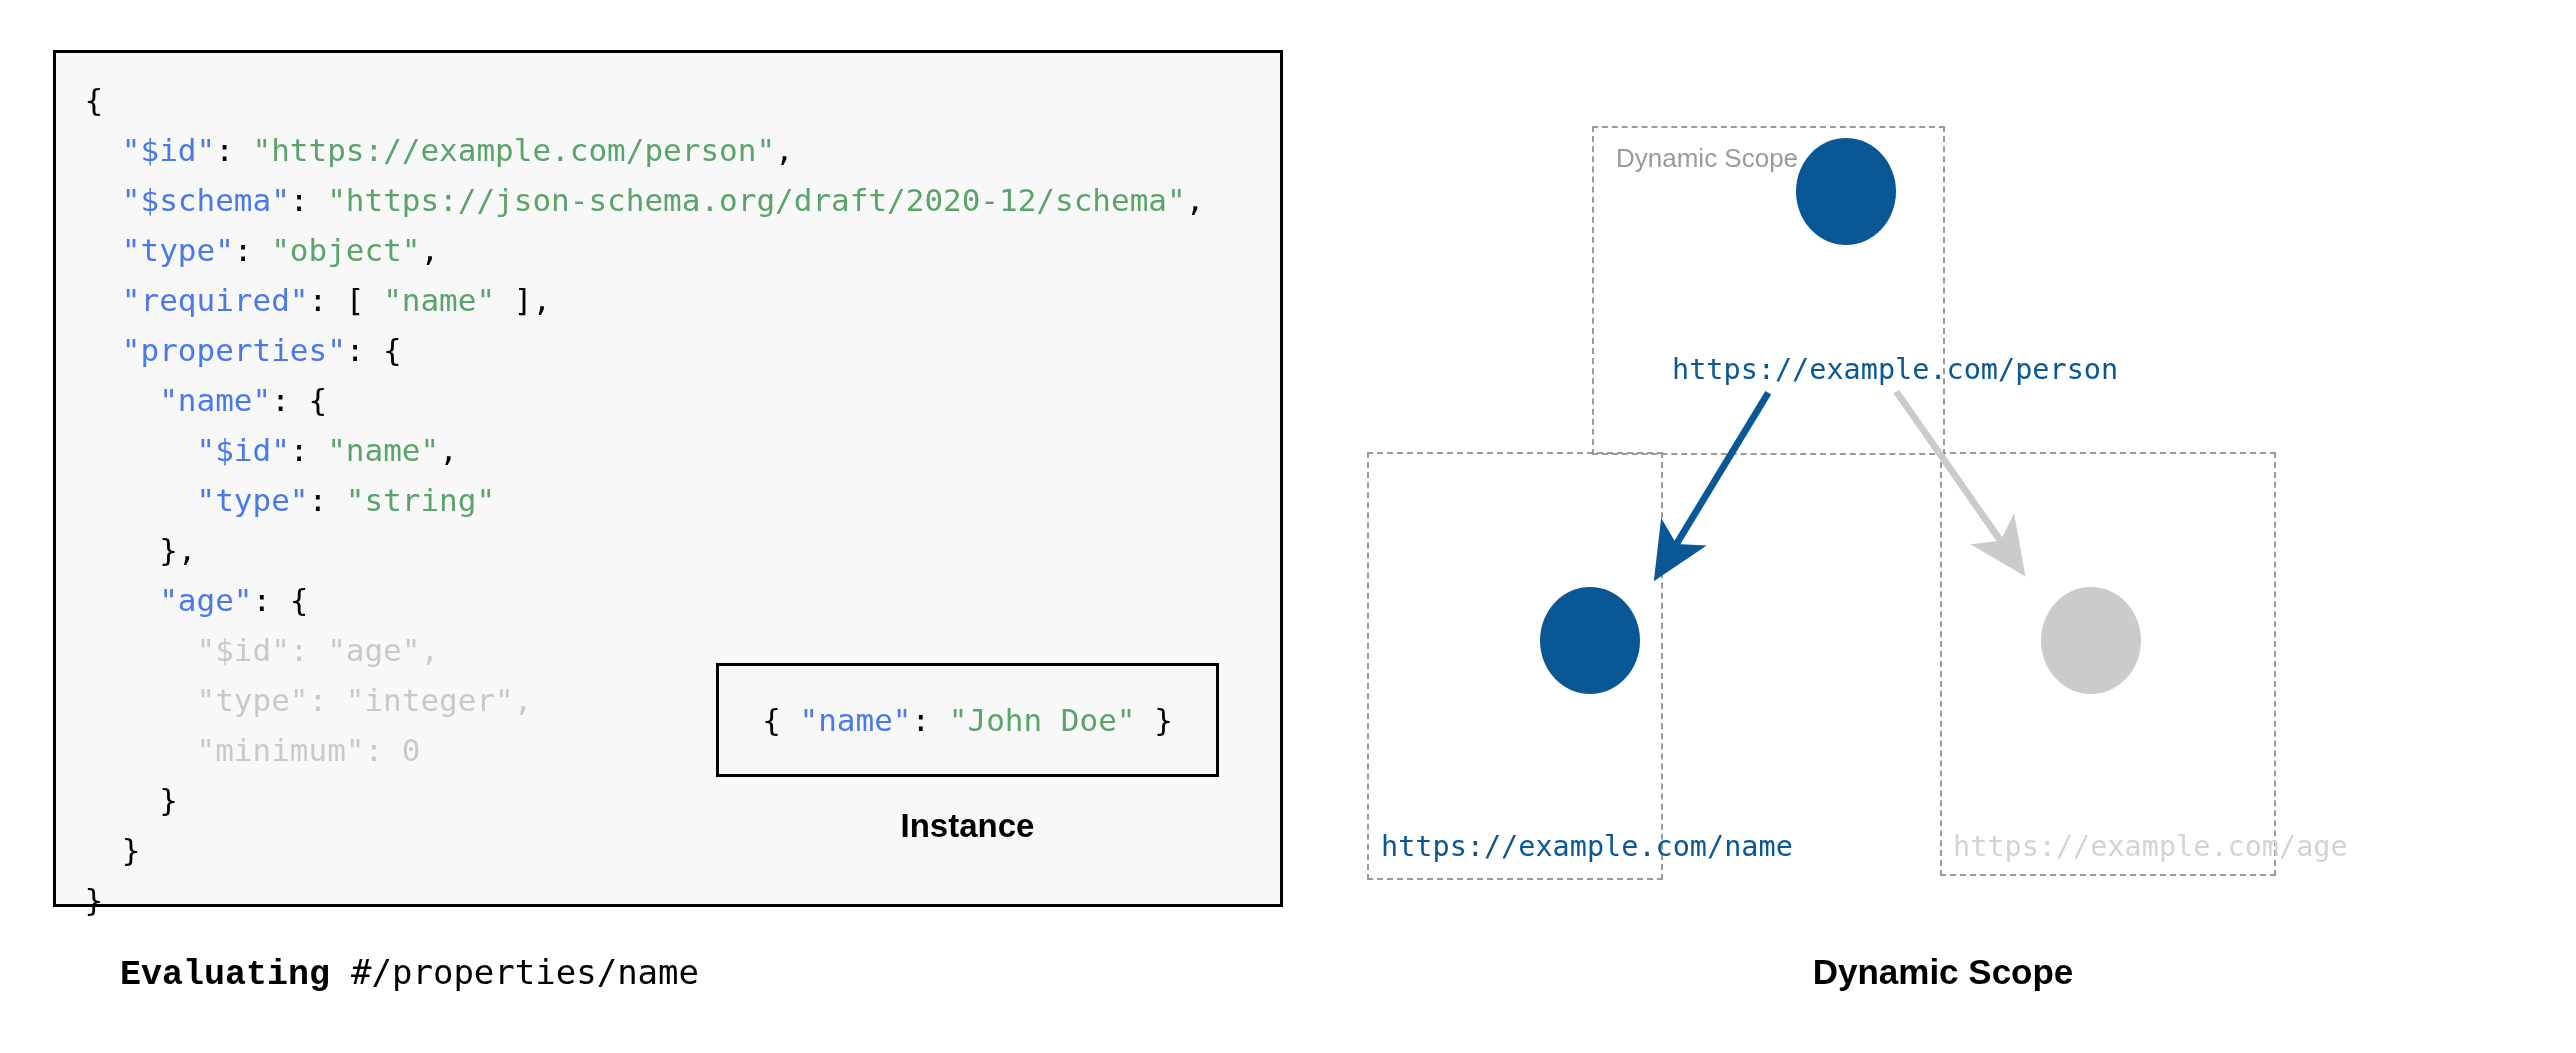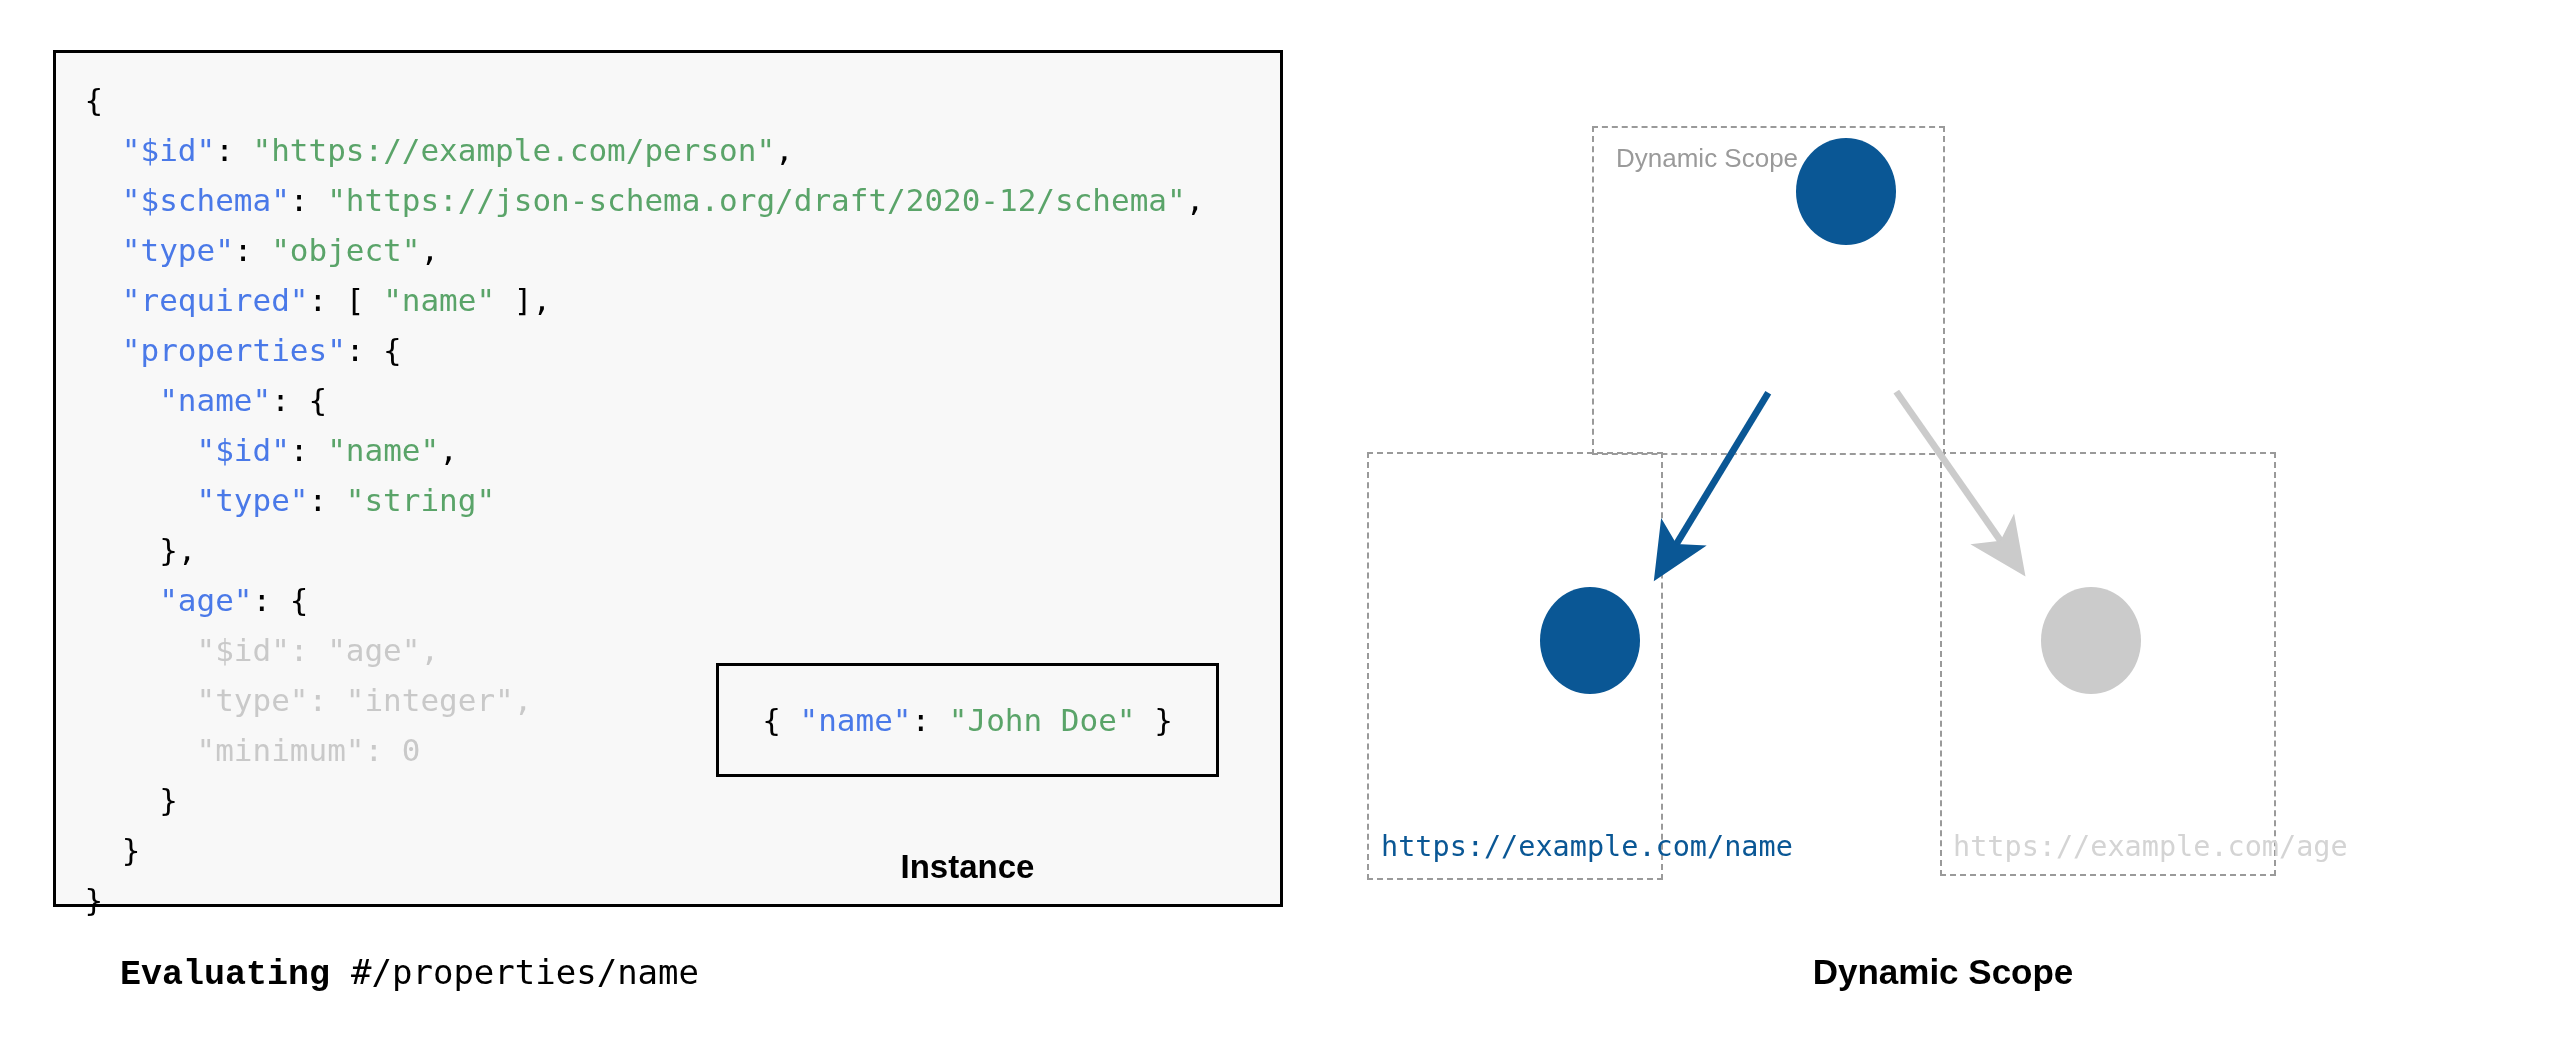--- a/index.html
+++ b/index.html
@@ -65,21 +65,20 @@
   #instance-caption {
     position: absolute;
     left: 716px;
     top: 807px;
     width: 503px;
     text-align: center;
     font-family: "Liberation Sans", sans-serif;
     font-weight: bold;
     font-size: 33px;
     color: #000000;
-    margin-top: 41px;
   }
 
   
   #left-caption {
     position: absolute;
     left: 120px;
     top: 952px;
     font-size: 35px;
     color: #000000;
     white-space: pre;
@@ -184,18 +183,19 @@
       </marker>
     </defs>
     <line x1="805" y1="690" x2="612" y2="1008" stroke="#0a5795" stroke-width="12" marker-end="url(#arrow-blue)"></line>
     <line x1="1030" y1="688" x2="1248" y2="1000" stroke="#cbcbcb" stroke-width="12" marker-end="url(#arrow-grey)"></line>
   </svg>
 
   <div class="node-circle" id="node-person"></div>
   <div class="node-circle" id="node-name"></div>
   <div class="node-circle" id="node-age"></div>
 
+  <div class="node-url" id="url-person">https://example.com/person</div>
   <div class="node-url" id="url-age">https://example.com/age</div>
   <div class="node-url" id="url-name">https://example.com/name</div>
 
   <div id="right-caption">Dynamic Scope</div>
 </div>
 
 
 </body></html>

